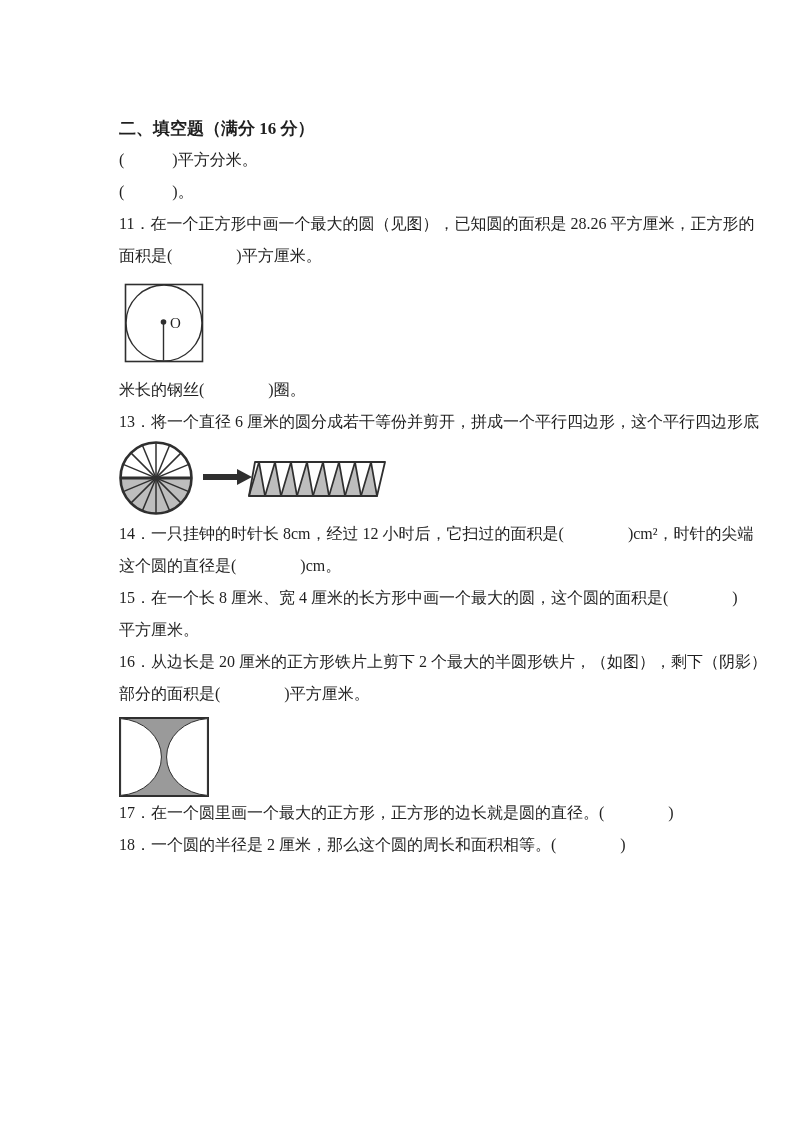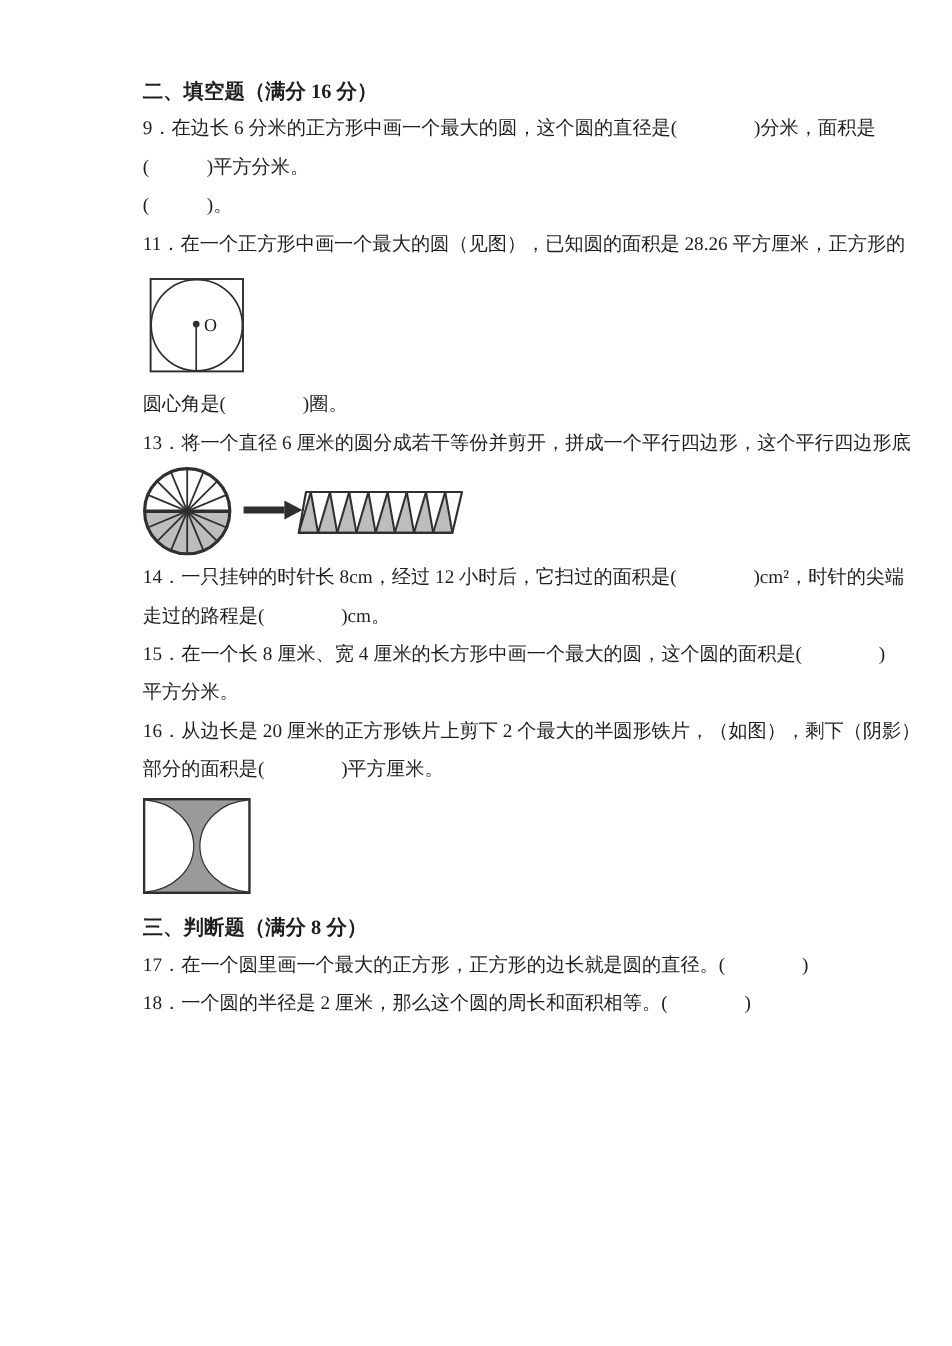--- a/index.html
+++ b/index.html
@@ -12,21 +12,21 @@
   body{
     width:793px;height:1122px;
     background:#ffffff;
     font-family:"Liberation Serif","DejaVu Serif",serif;
     color:var(--text);
     overflow:hidden;
   }
   .page{
     box-sizing:border-box;
     width:793px;height:1122px;
-    padding:64px 100px 0 119px;
+    padding:116px 100px 0 119px;
   }
   .sec-heading{
     font-size:17px;
     font-weight:bold;
     line-height:26px;
     margin:0 0 2px 0;
     white-space:pre;
   }
   .sec-heading.second{
     margin-top:14px;
@@ -48,36 +48,36 @@
   .ink-fill{fill:var(--figline);}
   svg text{font-family:"Liberation Serif","DejaVu Serif",serif;fill:var(--text);}
 </style>
 </head>
 <body>
 
 <div class="page">
 
   <div class="sec-heading">二、填空题（满分 16 分）</div>
 
-  <div class="line">9．在边长 6 分米的正方形中画一个最大的圆，这个圆的直径是(　　　　)分米，面积是</div>
   <div class="line">(　　　)平方分米。</div>
   <div class="line">(　　　)。</div>
   <div class="line">11．在一个正方形中画一个最大的圆（见图），已知圆的面积是 28.26 平方厘米，正方形的</div>
+  <div class="line">面积是(　　　　)平方厘米。</div>
 
   <div class="fig1-wrap">
     <svg class="fig" width="80" height="80" viewBox="0 0 80 80">
       <rect x="1.5" y="1.5" width="77" height="77" fill="none" class="stroke" stroke-width="1.6"></rect>
       <circle cx="40" cy="40" r="38" fill="none" class="stroke" stroke-width="1.4"></circle>
       <line x1="39.5" y1="39" x2="39.5" y2="77.5" class="stroke" stroke-width="1.4"></line>
       <circle cx="39.5" cy="39" r="2.8" class="ink-fill"></circle>
       <text x="46" y="45" font-size="15">O</text>
     </svg>
   </div>
 
-  <div class="line">圆心角是(　　　　)圈。</div>
+  <div class="line">米长的钢丝(　　　　)圈。</div>
   <div class="line">13．将一个直径 6 厘米的圆分成若干等份并剪开，拼成一个平行四边形，这个平行四边形底</div>
 
   <div class="fig2-wrap">
     <svg class="fig" width="270" height="80" viewBox="0 0 270 80">
       <path d="M1.5 40 A35.5 35.5 0 0 0 72.5 40 Z" class="sector-fill"></path>
       <g class="stroke" stroke-width="1.5">
         <line x1="37" y1="4.5" x2="37" y2="75.5"></line>
         <line x1="4.2" y1="26.4" x2="69.8" y2="53.6"></line>
         <line x1="4.2" y1="53.6" x2="69.8" y2="26.4"></line>
         <line x1="11.9" y1="14.9" x2="62.1" y2="65.1"></line>
@@ -99,32 +99,31 @@
         <polygon points="194,58 210,58 204,24"></polygon>
         <polygon points="210,58 226,58 220,24"></polygon>
         <polygon points="226,58 242,58 236,24"></polygon>
         <polygon points="242,58 258,58 252,24"></polygon>
       </g>
       <path d="M130 58 L258 58 L266 24 L136 24 Z" fill="none" class="stroke" stroke-width="1.8" stroke-linejoin="round"></path>
     </svg>
   </div>
 
   <div class="line">14．一只挂钟的时针长 8cm，经过 12 小时后，它扫过的面积是(　　　　)cm²，时针的尖端</div>
-  <div class="line">走过的路程是(　　　　)cm。</div>
+  <div class="line">这个圆的直径是(　　　　)cm。</div>
   <div class="line">15．在一个长 8 厘米、宽 4 厘米的长方形中画一个最大的圆，这个圆的面积是(　　　　)</div>
-  <div class="line">平方分米。</div>
+  <div class="line">平方厘米。</div>
   <div class="line">16．从边长是 20 厘米的正方形铁片上剪下 2 个最大的半圆形铁片，（如图），剩下（阴影）</div>
   <div class="line">部分的面积是(　　　　)平方厘米。</div>
 
   <div class="fig3-wrap">
     <svg class="fig" width="90" height="80" viewBox="0 0 90 80">
       <rect x="1" y="1" width="88" height="78" class="shade-fill stroke" stroke-width="2"></rect>
       <path d="M1.6 1.6 A44 38.5 0 0 1 1.6 78.4 Z" fill="#ffffff" class="stroke" stroke-width="1"></path>
       <path d="M88.4 1.6 A44 38.5 0 0 0 88.4 78.4 Z" fill="#ffffff" class="stroke" stroke-width="1"></path>
     </svg>
   </div>
 
-  <div class="sec-heading second">三、判断题（满分 8 分）</div>
 
   <div class="line">17．在一个圆里画一个最大的正方形，正方形的边长就是圆的直径。(　　　　)</div>
   <div class="line">18．一个圆的半径是 2 厘米，那么这个圆的周长和面积相等。(　　　　)</div>
 
 </div>
 
 </body></html>

